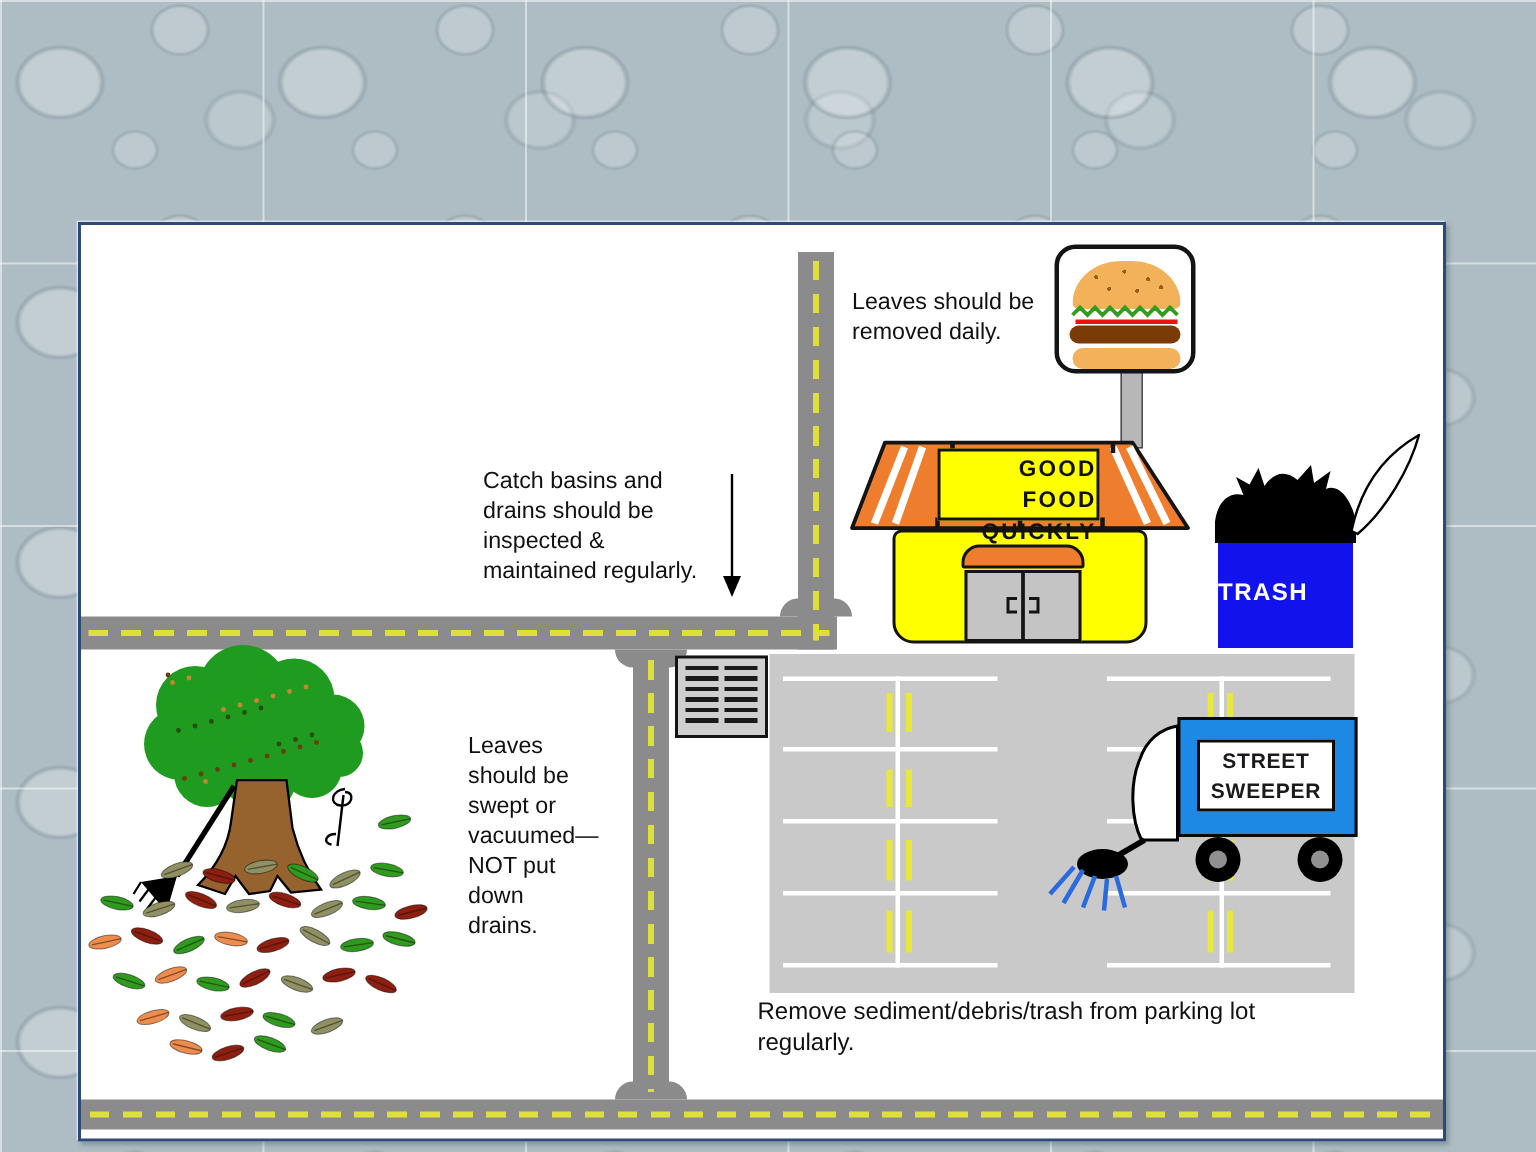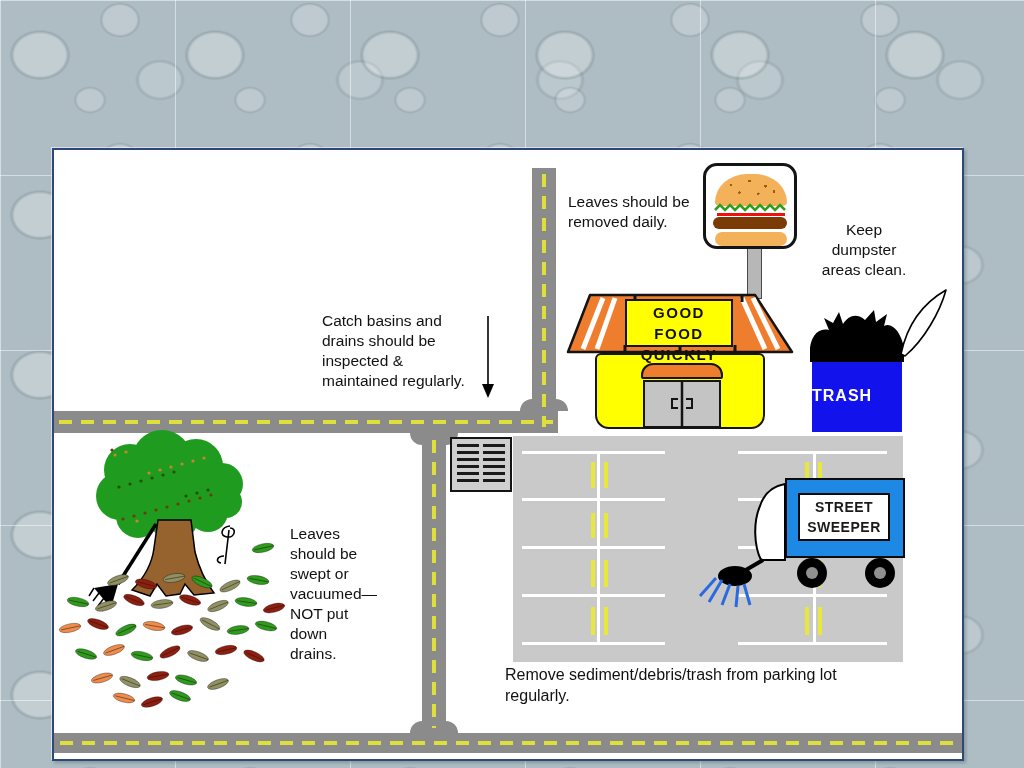--- a/index.html
+++ b/index.html
@@ -41,30 +41,30 @@
   #post{position:absolute;left:693px;top:97px;width:15px;height:52px;background:#b7b7b7;border:1px solid #4a4a4a;box-sizing:border-box;z-index:2;}
   #burger-sign{position:absolute;left:649px;top:13px;width:94px;height:86px;background:#fff;border:3px solid #141414;border-radius:14px;box-sizing:border-box;z-index:3;}
   #bun-top{position:absolute;left:9px;top:8px;width:72px;height:32px;background:#f3b259;border-radius:36px 36px 6px 6px/32px 32px 4px 4px;
     background-image:radial-gradient(circle 1.4px at 22% 34%,#9a5d13 95%,transparent),radial-gradient(circle 1.4px at 48% 22%,#9a5d13 95%,transparent),
     radial-gradient(circle 1.4px at 70% 38%,#9a5d13 95%,transparent),radial-gradient(circle 1.4px at 34% 58%,#9a5d13 95%,transparent),
     radial-gradient(circle 1.4px at 60% 62%,#9a5d13 95%,transparent),radial-gradient(circle 1.4px at 82% 55%,#9a5d13 95%,transparent);}
   #tomato{position:absolute;left:11px;top:47px;width:68px;height:3px;background:#ee1111;}
   #patty{position:absolute;left:7px;top:51px;width:74px;height:12px;background:#7a3b07;border-radius:6px;}
   #bun-bottom{position:absolute;left:9px;top:66px;width:72px;height:14px;background:#f3b259;border-radius:7px;}
   #sign-board{position:absolute;left:571px;top:149px;width:108px;height:48px;background:#ffff00;border:2px solid #141414;box-sizing:border-box;z-index:6;
-    font-size:15px;font-weight:700;letter-spacing:1.5px;line-height:21px;text-align:center;white-space:pre-line;color:#111;padding-top:1px;}
+    font-size:15px;font-weight:700;letter-spacing:1.5px;line-height:21px;text-align:right;white-space:pre-line;color:#111;padding-top:1px;}
   #building{position:absolute;left:541px;top:203px;width:170px;height:76px;background:#ffff00;border:2px solid #141414;box-sizing:border-box;border-radius:6px 6px 14px 14px;z-index:2;}
   #door-awning{position:absolute;left:587px;top:213px;width:82px;height:16px;background:#ef7d2e;border:2px solid #141414;box-sizing:border-box;border-radius:12px 12px 2px 2px;z-index:3;}
   #doors{position:absolute;left:589px;top:230px;width:78px;height:48px;background:#c4c4c4;border:2px solid #141414;box-sizing:border-box;z-index:3;}
   svg.overlay{position:absolute;left:0;top:0;z-index:5;pointer-events:none;}
   .note{position:absolute;color:#111;font-size:15.5px;line-height:20px;white-space:pre-line;z-index:7;}
   #litter-note{left:514px;top:42px;width:150px;}
   #dumpster-note{left:753px;top:70px;width:114px;text-align:center;}
   #catch-note{left:268px;top:161px;width:170px;}
-  #leaves-note{left:236px;top:338px;width:120px;margin-top:36px;}
+  #leaves-note{left:258px;top:338px;width:120px;}
   #remove-note{left:451px;top:514px;width:370px;font-size:16px;line-height:21px;}
 </style>
 </head>
 <body>
 
 <div id="stage">
 
   <div class="title">
   </div>
 
@@ -391,23 +391,20 @@
           </g>
           <g transform="rotate(20 126 546)">
             <ellipse cx="126" cy="546" rx="11" ry="4.2" fill="#2e9b1e" stroke="rgba(0,0,0,.45)" stroke-width="0.7"></ellipse>
             <line x1="117" y1="546" x2="137" y2="546" stroke="rgba(30,15,0,.5)" stroke-width="0.9"></line>
           </g>
         </g>
     </svg>
 
     <div class="note" id="litter-note">Leaves should be
 removed daily.</div>
-    <div class="note" id="dumpster-note">Keep
-dumpster
-areas clean.</div>
     <div class="note" id="catch-note">Catch basins and
 drains should be
 inspected &amp;
 maintained regularly.</div>
     <div class="note" id="leaves-note">Leaves
 should be
 swept or
 vacuumed—
 NOT put
 down

